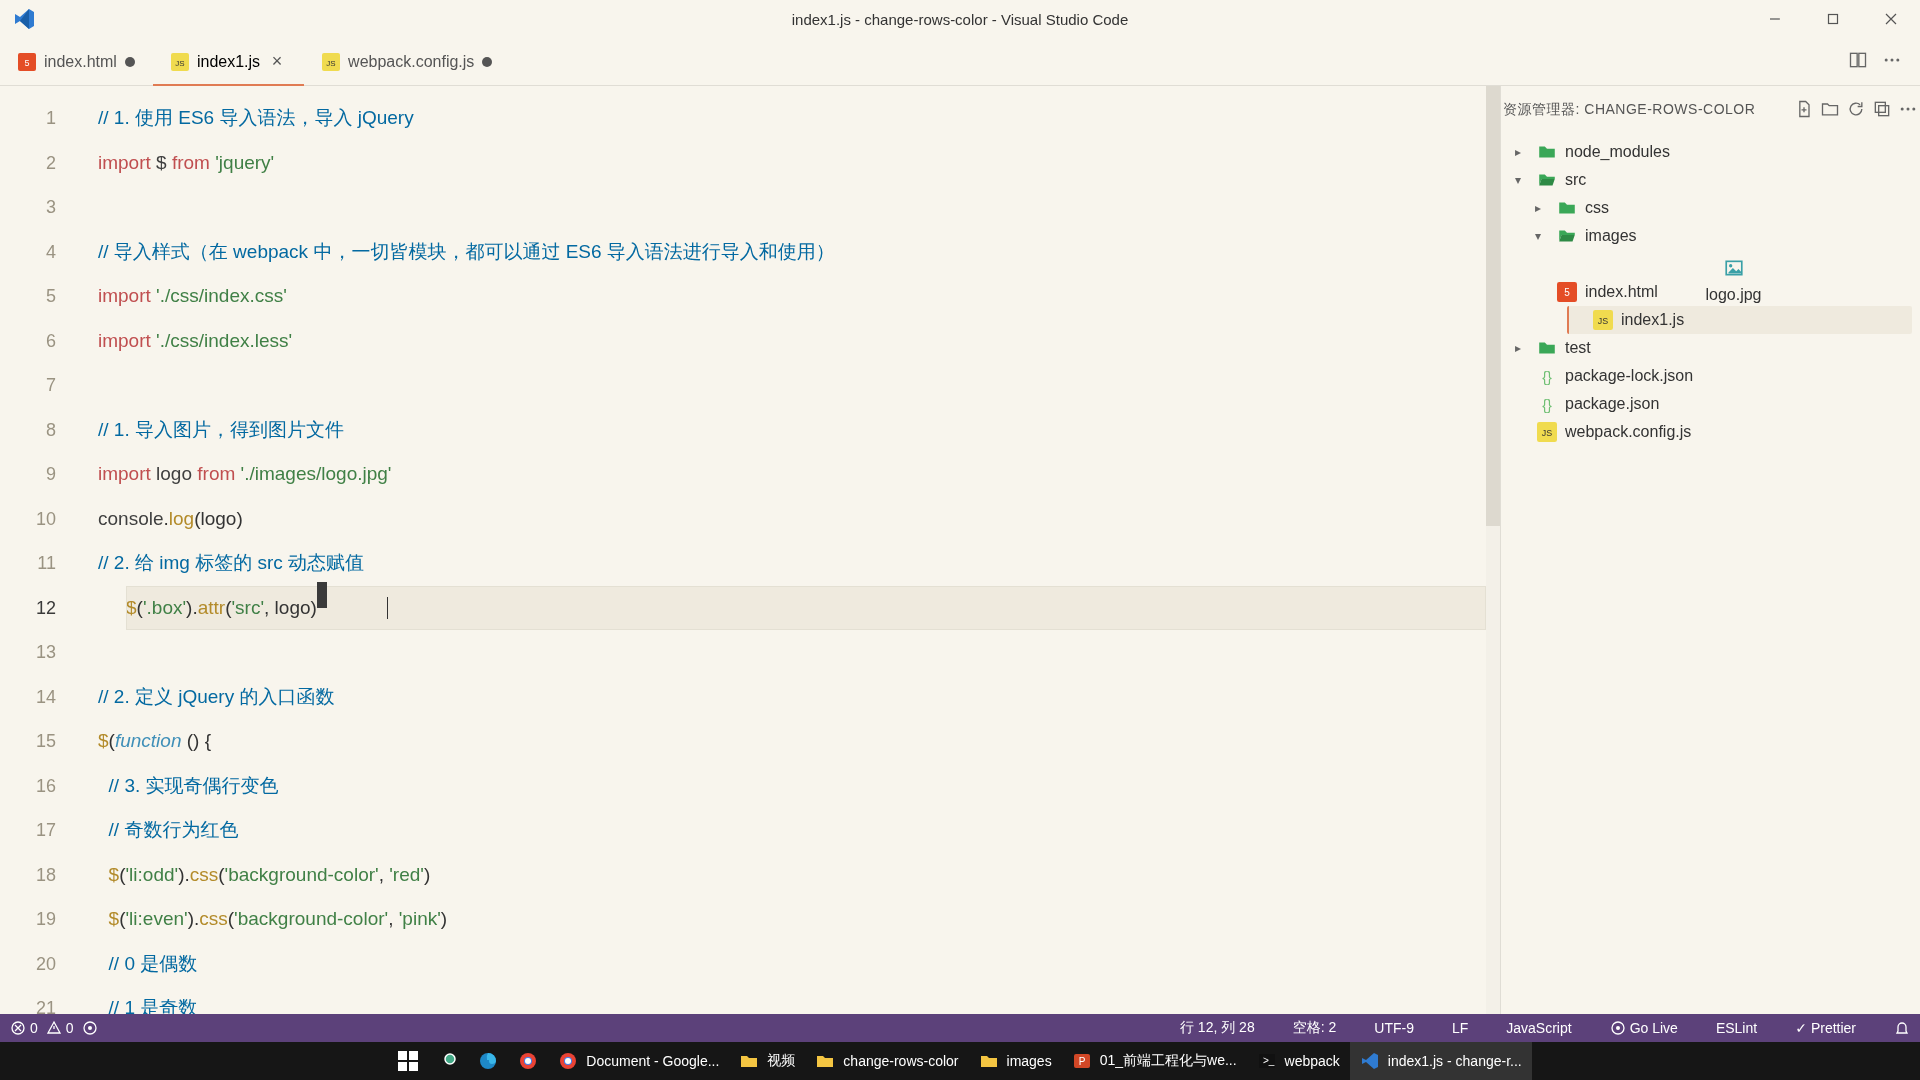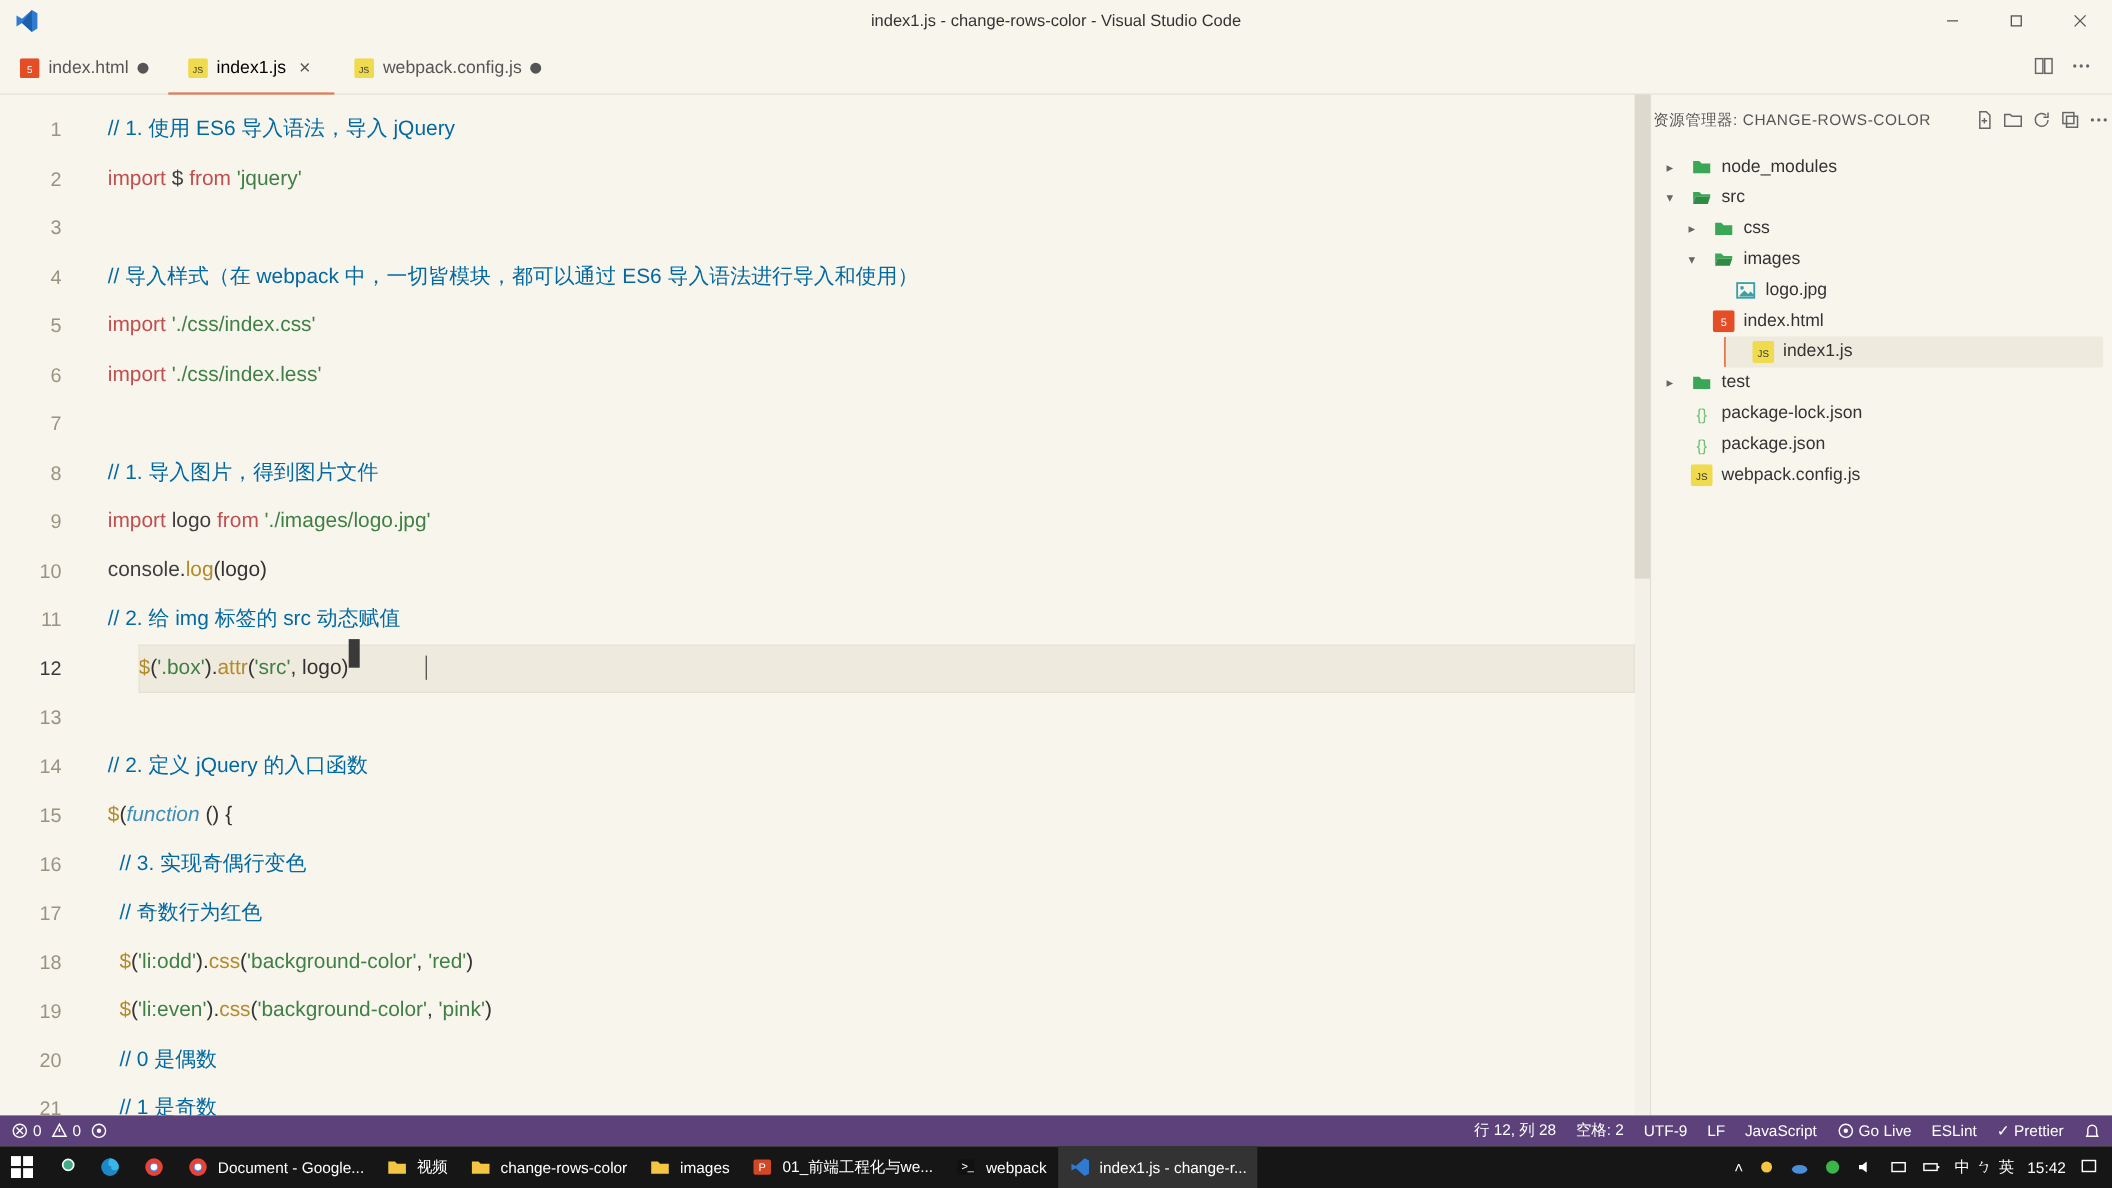--- a/index.html
+++ b/index.html
@@ -55,32 +55,32 @@
   
   .sidebar { width: 420px; border-left: 1px solid #e0ddd5; display: flex; flex-direction: column; background: #f8f5ed; }
   .sidebar-head { height: 48px; display: flex; align-items: center; padding: 0 2px; gap: 6px; color: #555; font-size: 14px; }
   .sidebar-head .title { flex: 1; letter-spacing: 0.5px; }
   .sidebar-head svg { width: 20px; height: 20px; }
   .tree { padding: 4px 8px; font-size: 16px; }
   .node { display: flex; align-items: center; gap: 8px; height: 28px; padding-left: 6px; }
   .node .chev { width: 14px; color: #666; font-size: 12px; }
   .node .fico { width: 20px; display:flex; justify-content:center; }
   .indent-1 { margin-left: 20px; }
-  .indent-2 { margin-left: 40px; }
+  .indent-2 { margin-left: 40px; flex-direction: column; }
   .node.selected { background: #efeade; border-radius: 2px; border-left: 2px solid #e07b53; margin-left: 58px; padding-left: 2px; }
 
   
   .statusbar { height: 28px; background: #5c417a; color: #fff; display: flex; align-items: center; font-size: 14px; padding: 0 10px; }
   .sb-left { display: flex; align-items: center; gap: 8px; }
-  .sb-right { margin-left: auto; display: flex; align-items: center; gap: 18px; }
+  .sb-right { margin-left: auto; display: flex; align-items: center; gap: 38px; }
   .sb-item { display: flex; align-items: center; gap: 4px; }
   .sb-item svg { width: 16px; height: 16px; }
 
   
-  .taskbar { height: 38px; background: #161616; display: flex; align-items: center; font-size: 14px; color: #fff; }
+  .taskbar { height: 38px; background: #161616; display: flex; align-items: center; font-size: 14px; color: #fff; flex-direction: column; }
   .tb-btn { height: 38px; padding: 0 10px; display: flex; align-items: center; gap: 8px; }
   .tb-btn.active { background: #333; }
   .tb-ico { width: 20px; height: 20px; display:flex; align-items:center; justify-content:center; }
   .tray { margin-left: auto; display: flex; align-items: center; gap: 12px; padding-right: 12px; }
   .tray-ico { width: 18px; height: 18px; }
 </style>
 </head>
 <body>
 
 <div class="titlebar">

